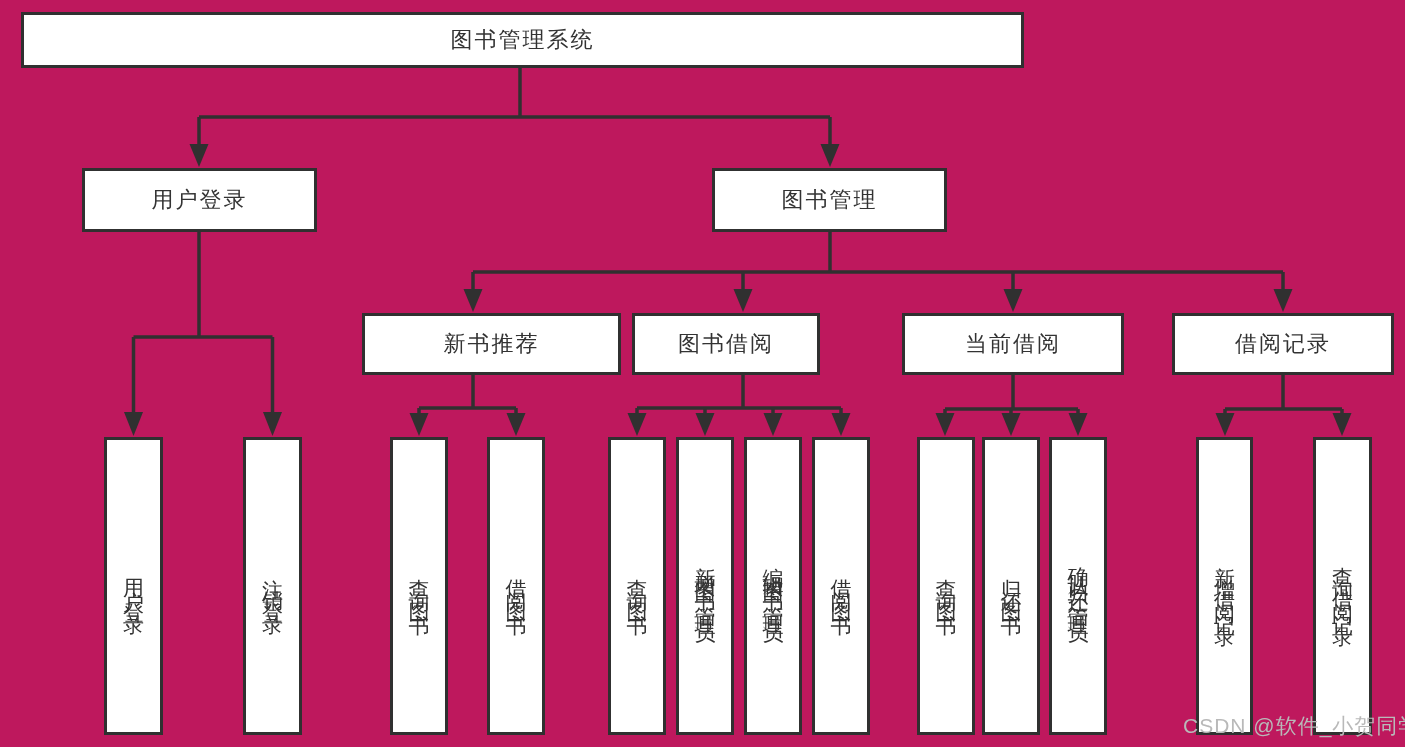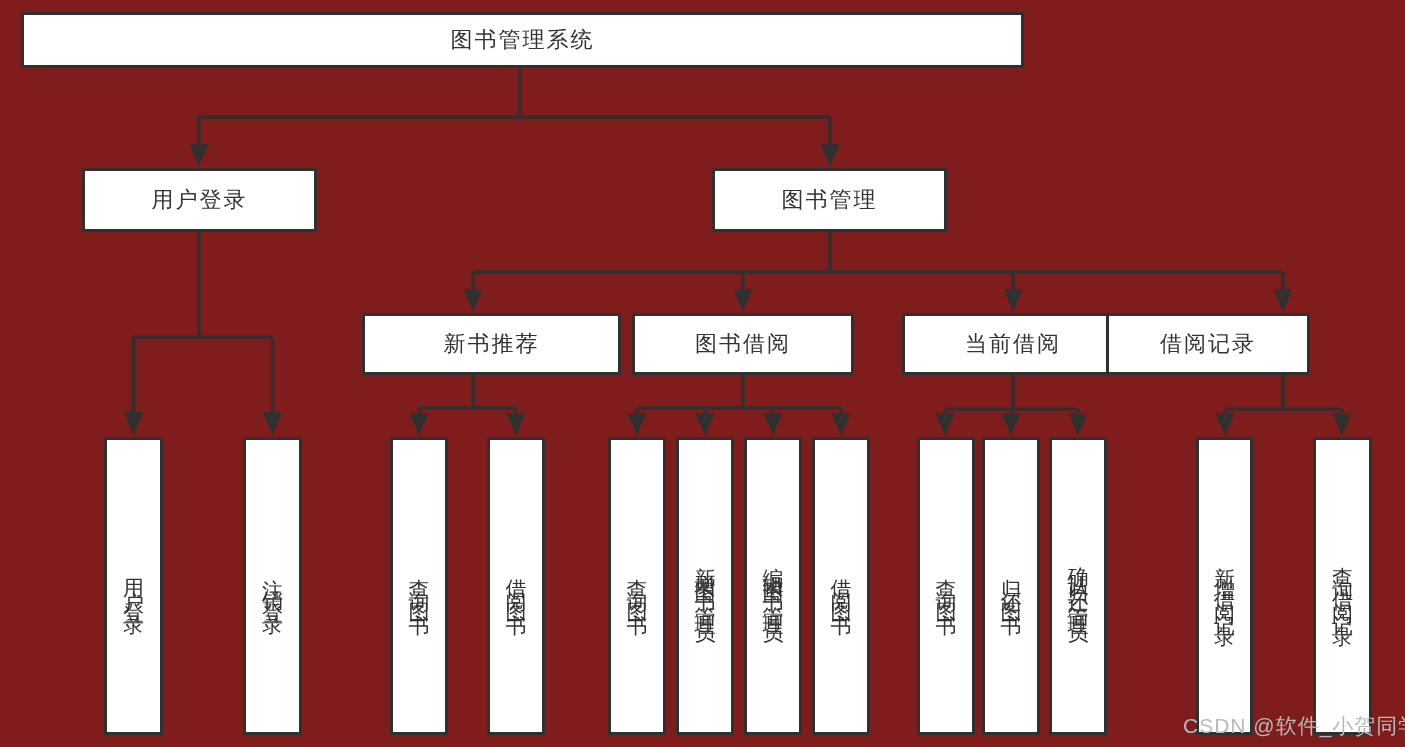--- a/index.html
+++ b/index.html
@@ -3,42 +3,42 @@
 <meta charset="utf-8">
 <style>
   :root{
     --line:#303030;
     --text:#333333;
     --watermark:#b9b9b9;
     --node-bg:#ffffff;
   }
   html,body{margin:0;padding:0;background:#fff;}
   #stage{
-    position:relative;width:1405px;height:747px;background:#7f1d1d;overflow:hidden;
+    position:relative;width:1405px;height:747px;background:#be185d;overflow:hidden;
     font-family:"Liberation Sans","DejaVu Sans",sans-serif;
   }
   #edges{position:absolute;left:0;top:0;z-index:0;}
   .edge{stroke:var(--line);stroke-width:3.5;fill:none;}
   .arrow{fill:var(--line);stroke:none;}
   .node{
     position:absolute;background:var(--node-bg);border:3px solid var(--line);
     box-sizing:border-box;display:flex;align-items:center;justify-content:center;
     color:var(--text);font-size:22px;letter-spacing:2px;z-index:1;white-space:nowrap;
   }
   .vnode{top:437px;height:298px;width:58px;font-size:21px;letter-spacing:0;}
   .vlabel{writing-mode:vertical-rl;text-orientation:mixed;letter-spacing:12px;}
   .vlabel.long{letter-spacing:8px;}
   
   #n-root{left:21px;top:12px;width:1003px;height:56px;}
   #n-user-login{left:82px;top:168px;width:235px;height:64px;}
   #n-book-mgmt{left:712px;top:168px;width:235px;height:64px;text-align:right;}
   #n-new-book{left:362px;top:313px;width:259px;height:62px;}
-  #n-book-borrow{left:632px;top:313px;width:222px;height:62px;}
+  #n-book-borrow{left:632px;top:313px;width:188px;height:62px;}
   #n-current-borrow{left:902px;top:313px;width:222px;height:62px;}
-  #n-borrow-records{left:1106px;top:313px;width:204px;height:62px;text-align:center;}
+  #n-borrow-records{left:1172px;top:313px;width:222px;height:62px;text-align:center;}
   
   #v1{left:104px;width:59px;} #v2{left:243px;width:59px;}
   #v3{left:390px;} #v4{left:487px;}
   #v5{left:608px;} #v6{left:676px;} #v7{left:744px;} #v8{left:812px;}
   #v9{left:917px;} #v10{left:982px;} #v11{left:1049px;}
   #v12{left:1196px;width:57px;} #v13{left:1313px;width:59px;}
   #watermark{
     position:absolute;left:1183px;top:712px;z-index:5;
     font-size:21px;color:var(--watermark);letter-spacing:1px;white-space:nowrap;
   }

